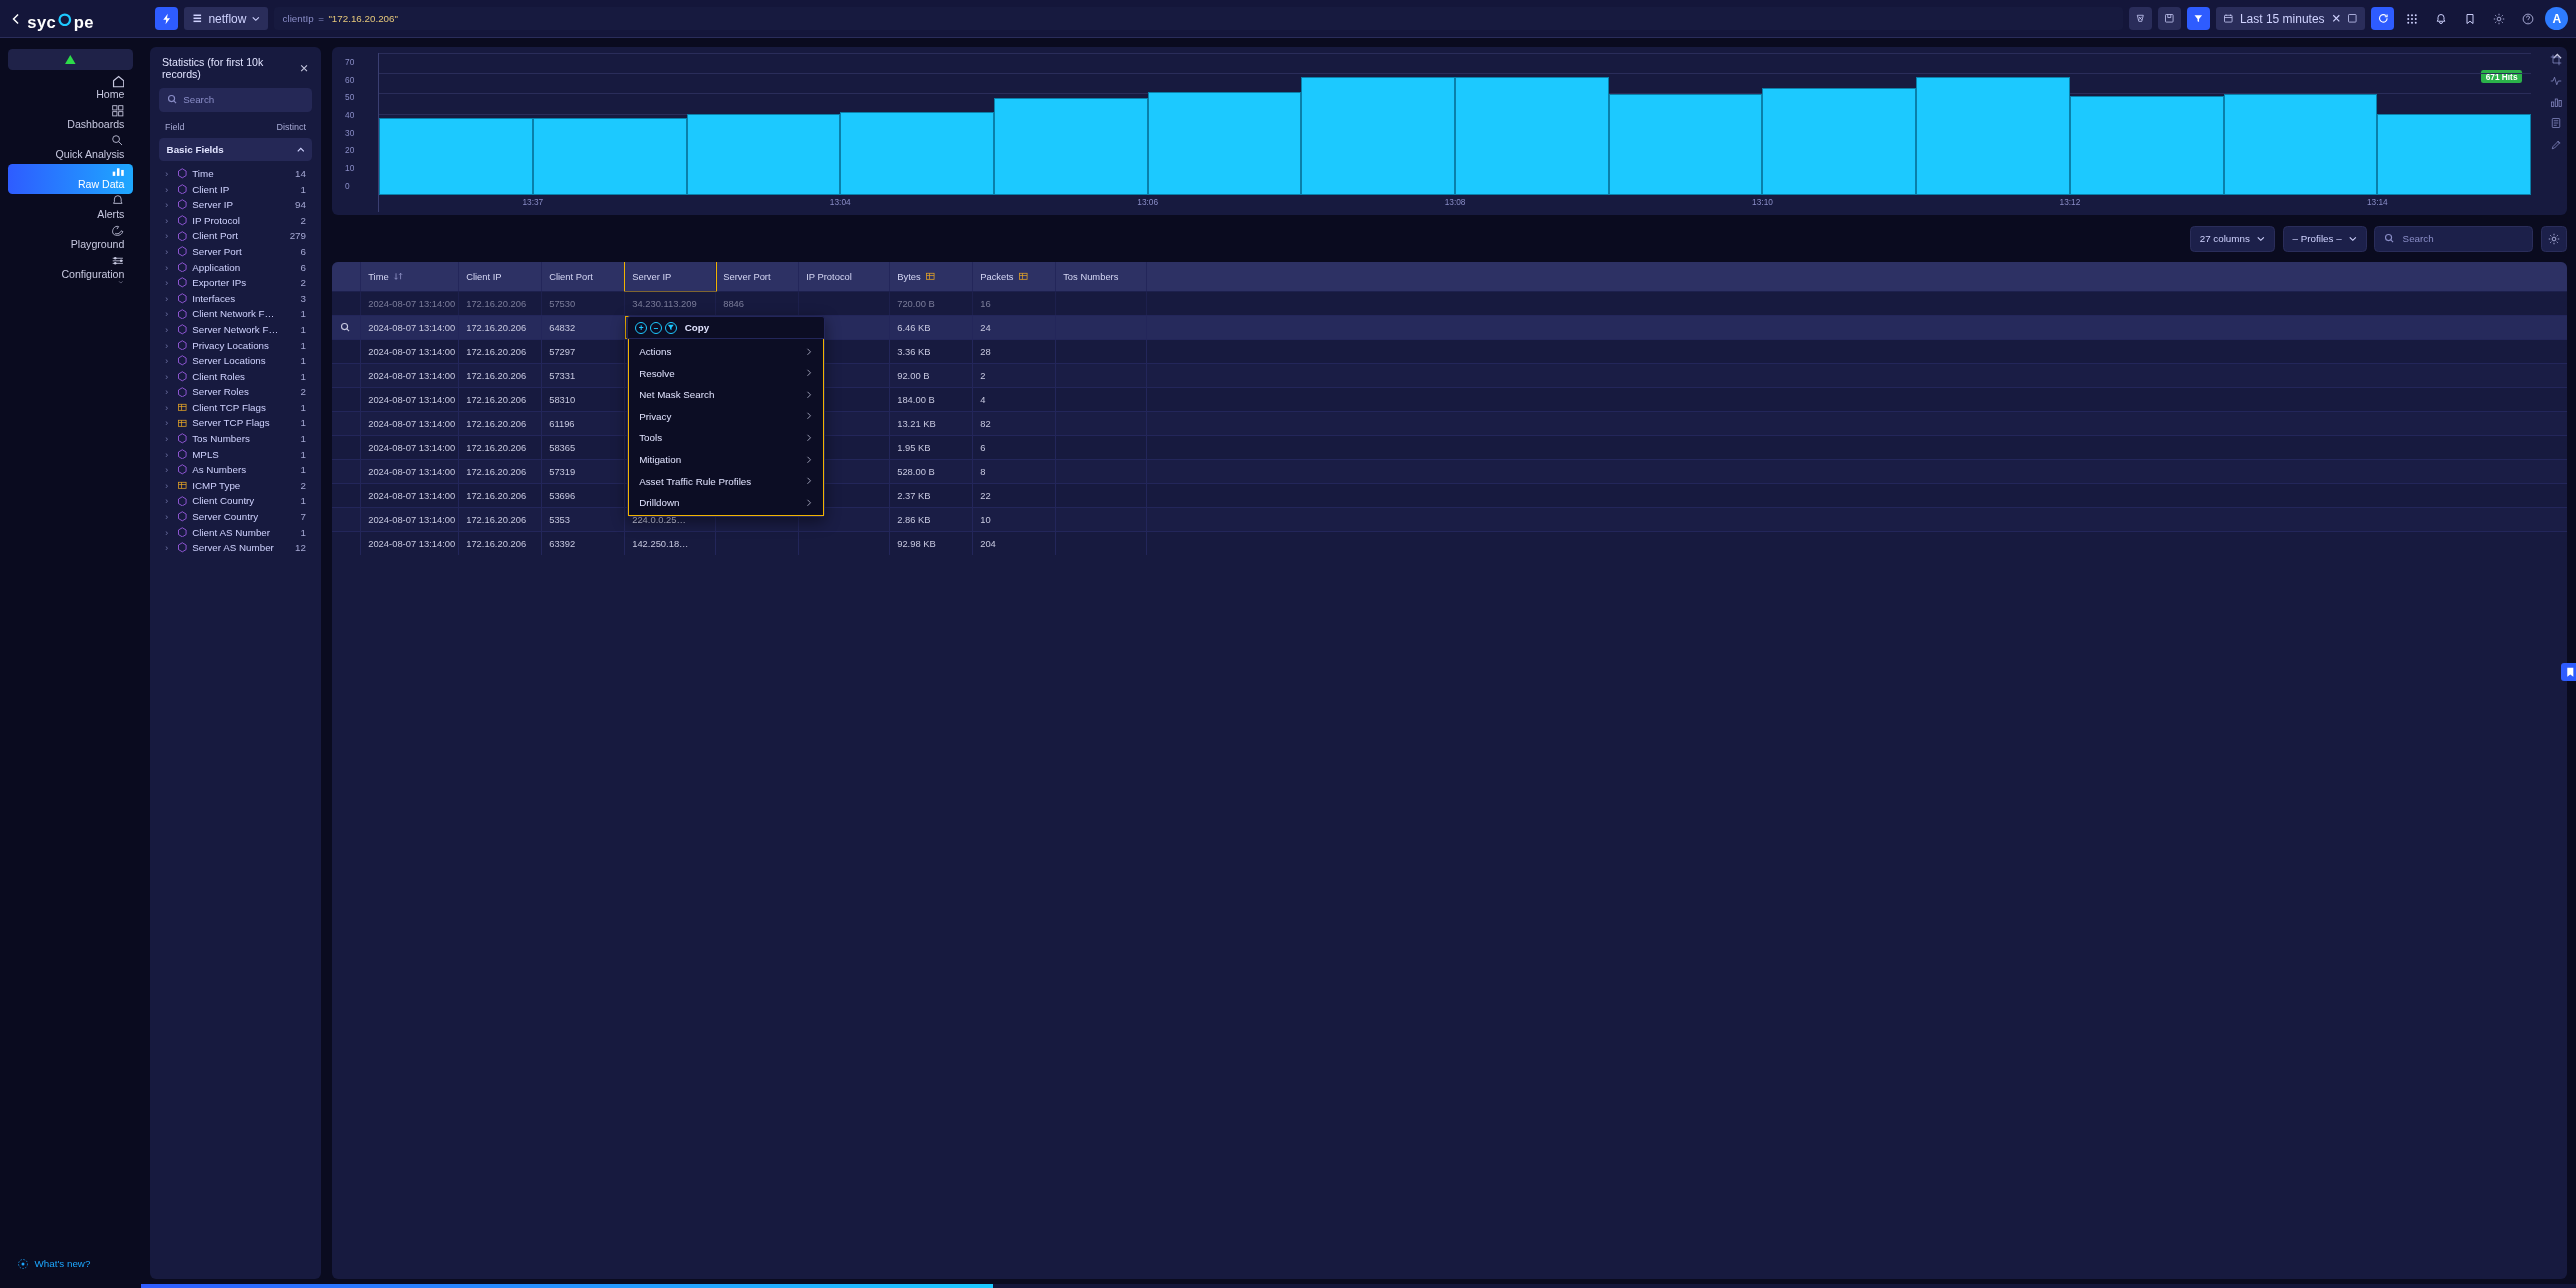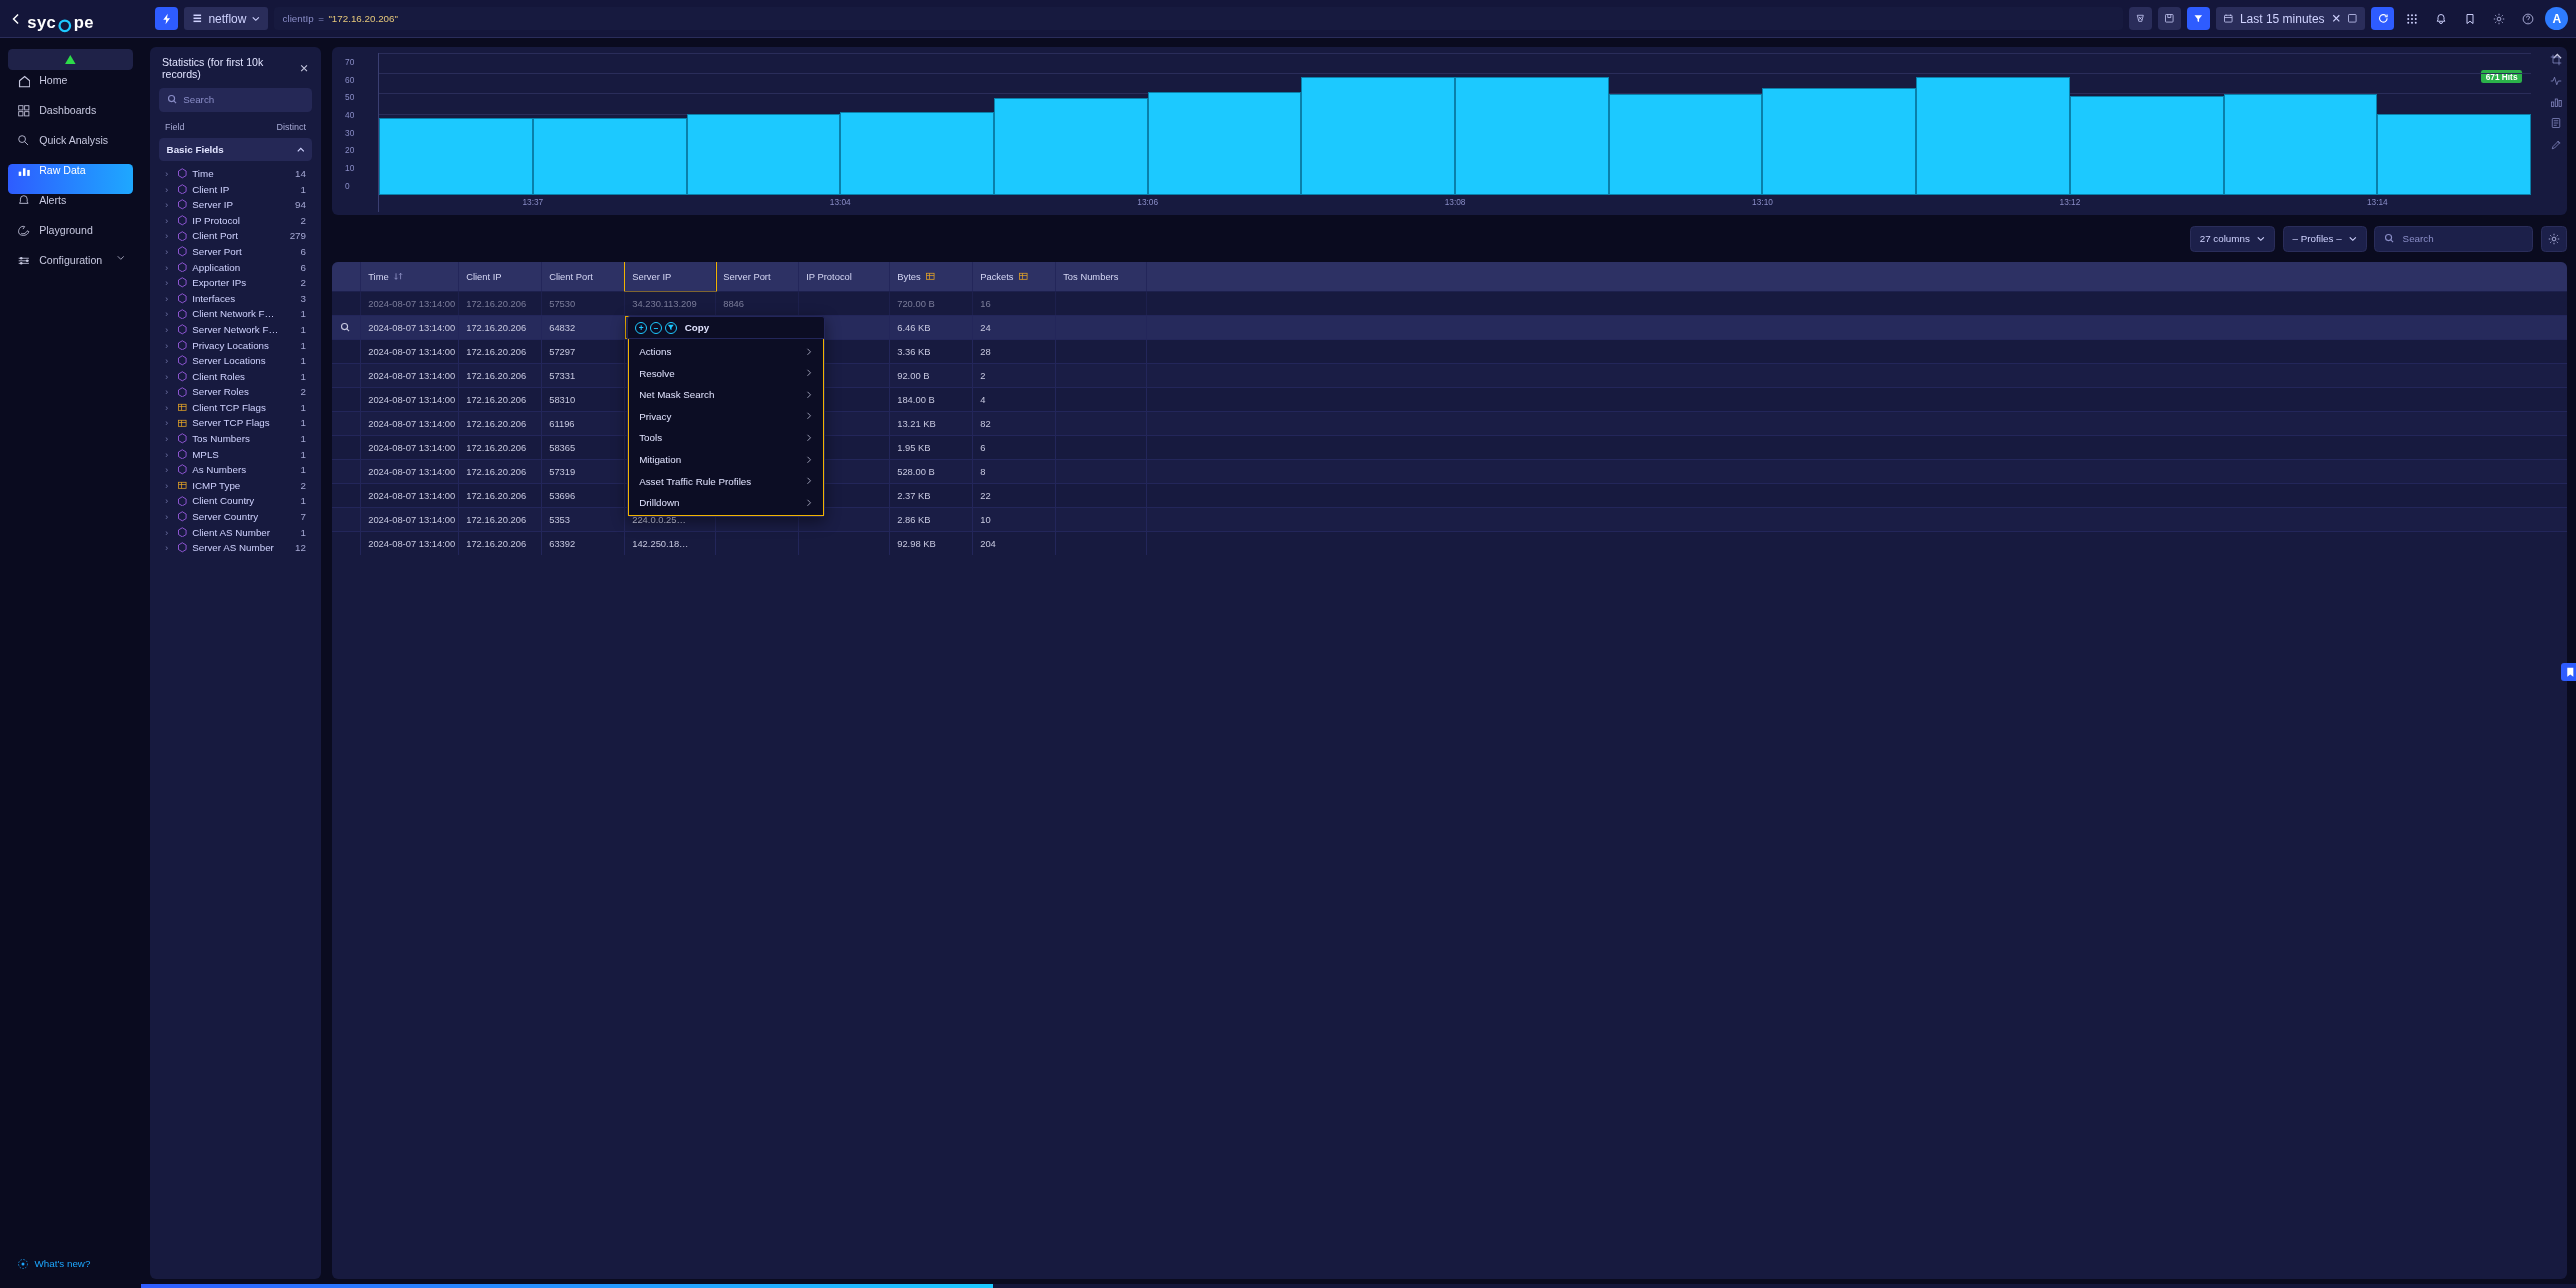--- a/index.html
+++ b/index.html
@@ -17,21 +17,21 @@
 .q-key { color: #8a8dc7; }
 .q-eq { color: #8a8dc7; }
 .q-val { color: #e6c87a; }
 .topbar-right { display: flex; align-items: center; gap: 6px; }
 .avatar { width: 23px; height: 23px; border-radius: 50%; background: #2e7cff; color: #fff; display: flex; align-items: center; justify-content: center; font-weight: 600; }
 
 
 .app { display: flex; height: calc(100% - 38px); }
 .sidebar { width: 141px; background: #0a0b1f; padding: 10.6px 7.6px; display: flex; flex-direction: column; gap: 4.5px; }
 .side-alert { height: 21px; background: #1f2248; border-radius: 4.5px; display: flex; align-items: center; justify-content: center; color: #2ddb4a; }
-.side-item { height: 30px; display: flex; align-items: flex-start; gap: 9px; padding: 0 9px; border-radius: 4.5px; color: #c8c9e0; cursor: pointer; font-size: 10.6px; font-weight: 500; }
+.side-item { height: 30px; display: flex; align-items: flex-end; padding: 0 9px; border-radius: 4.5px; color: #c8c9e0; cursor: pointer; font-size: 10.6px; font-weight: 500; flex-direction: column; }
 .side-item.active { background: linear-gradient(90deg, #2e5cff 0%, #1ea8ff 100%); color: #fff; }
 .side-icon { width: 13.6px; display: flex; justify-content: center; }
 .whats-new { margin-top: auto; display: flex; align-items: center; gap: 6px; color: #1ea8ff; font-size: 9.8px; padding: 7.6px 9px; cursor: pointer; }
 
 .main { flex: 1; display: flex; gap: 10.6px; padding: 9px; position: relative; }
 
 
 .stats-panel { width: 171px; background: #171a3f; border-radius: 6px; padding: 9px 6px; display: flex; flex-direction: column; overflow: hidden; }
 .stats-head { display: flex; align-items: center; justify-content: space-between; padding: 0 6px 7.6px; }
 .stats-title { color: #e2e4ff; font-size: 10.6px; }
@@ -112,21 +112,21 @@
 .ico18 { width: 13.6px; height: 13.6px; }
 </style>
 </head>
 <body>
 
 <div class="topbar">
   <div class="logo">
     <svg width="7.6" height="12" viewBox="0 0 10 16">
         <path d="M8 2 L2 8 L8 14" stroke="#fff" stroke-width="2" fill="none"></path>
       </svg>
-    <span style="display:flex;align-items:flex-end;gap:2px;margin-top:8px;">
+    <span style="display:flex;align-items:flex-start;gap:2px;margin-top:8px;">
       <span class="logo-text">syc</span>
       <svg width="13.6" height="13.6" viewBox="0 0 18 18">
           <circle cx="9" cy="9" r="7" fill="none" stroke="#1ec9ff" stroke-width="3"></circle>
         </svg>
       <span class="logo-text">pe</span>
     </span>
   </div>
 
   <div style="width:7.6px"></div>
   <div class="sq-btn blue">

